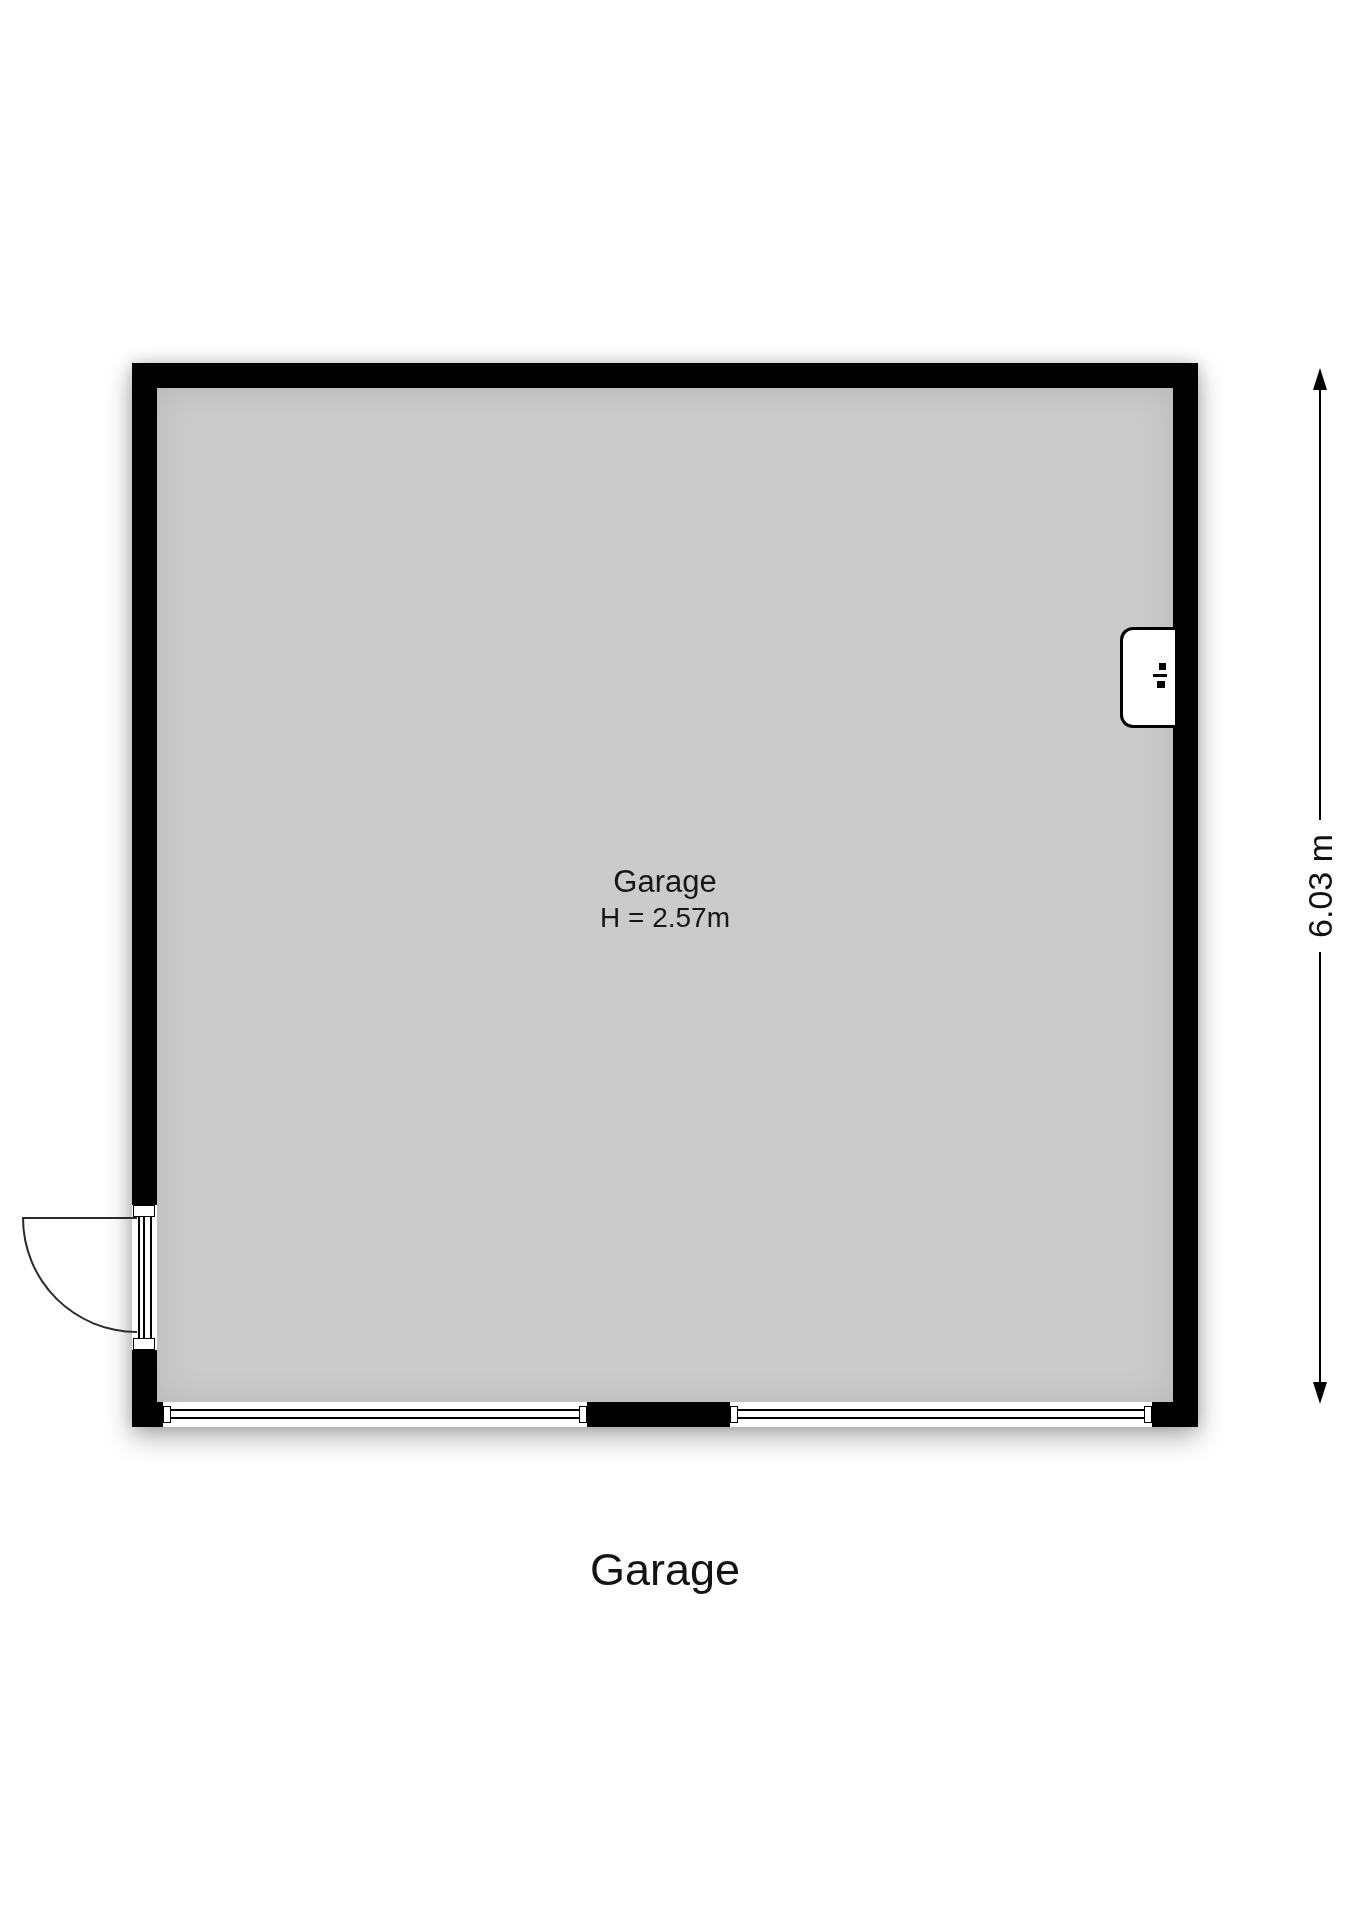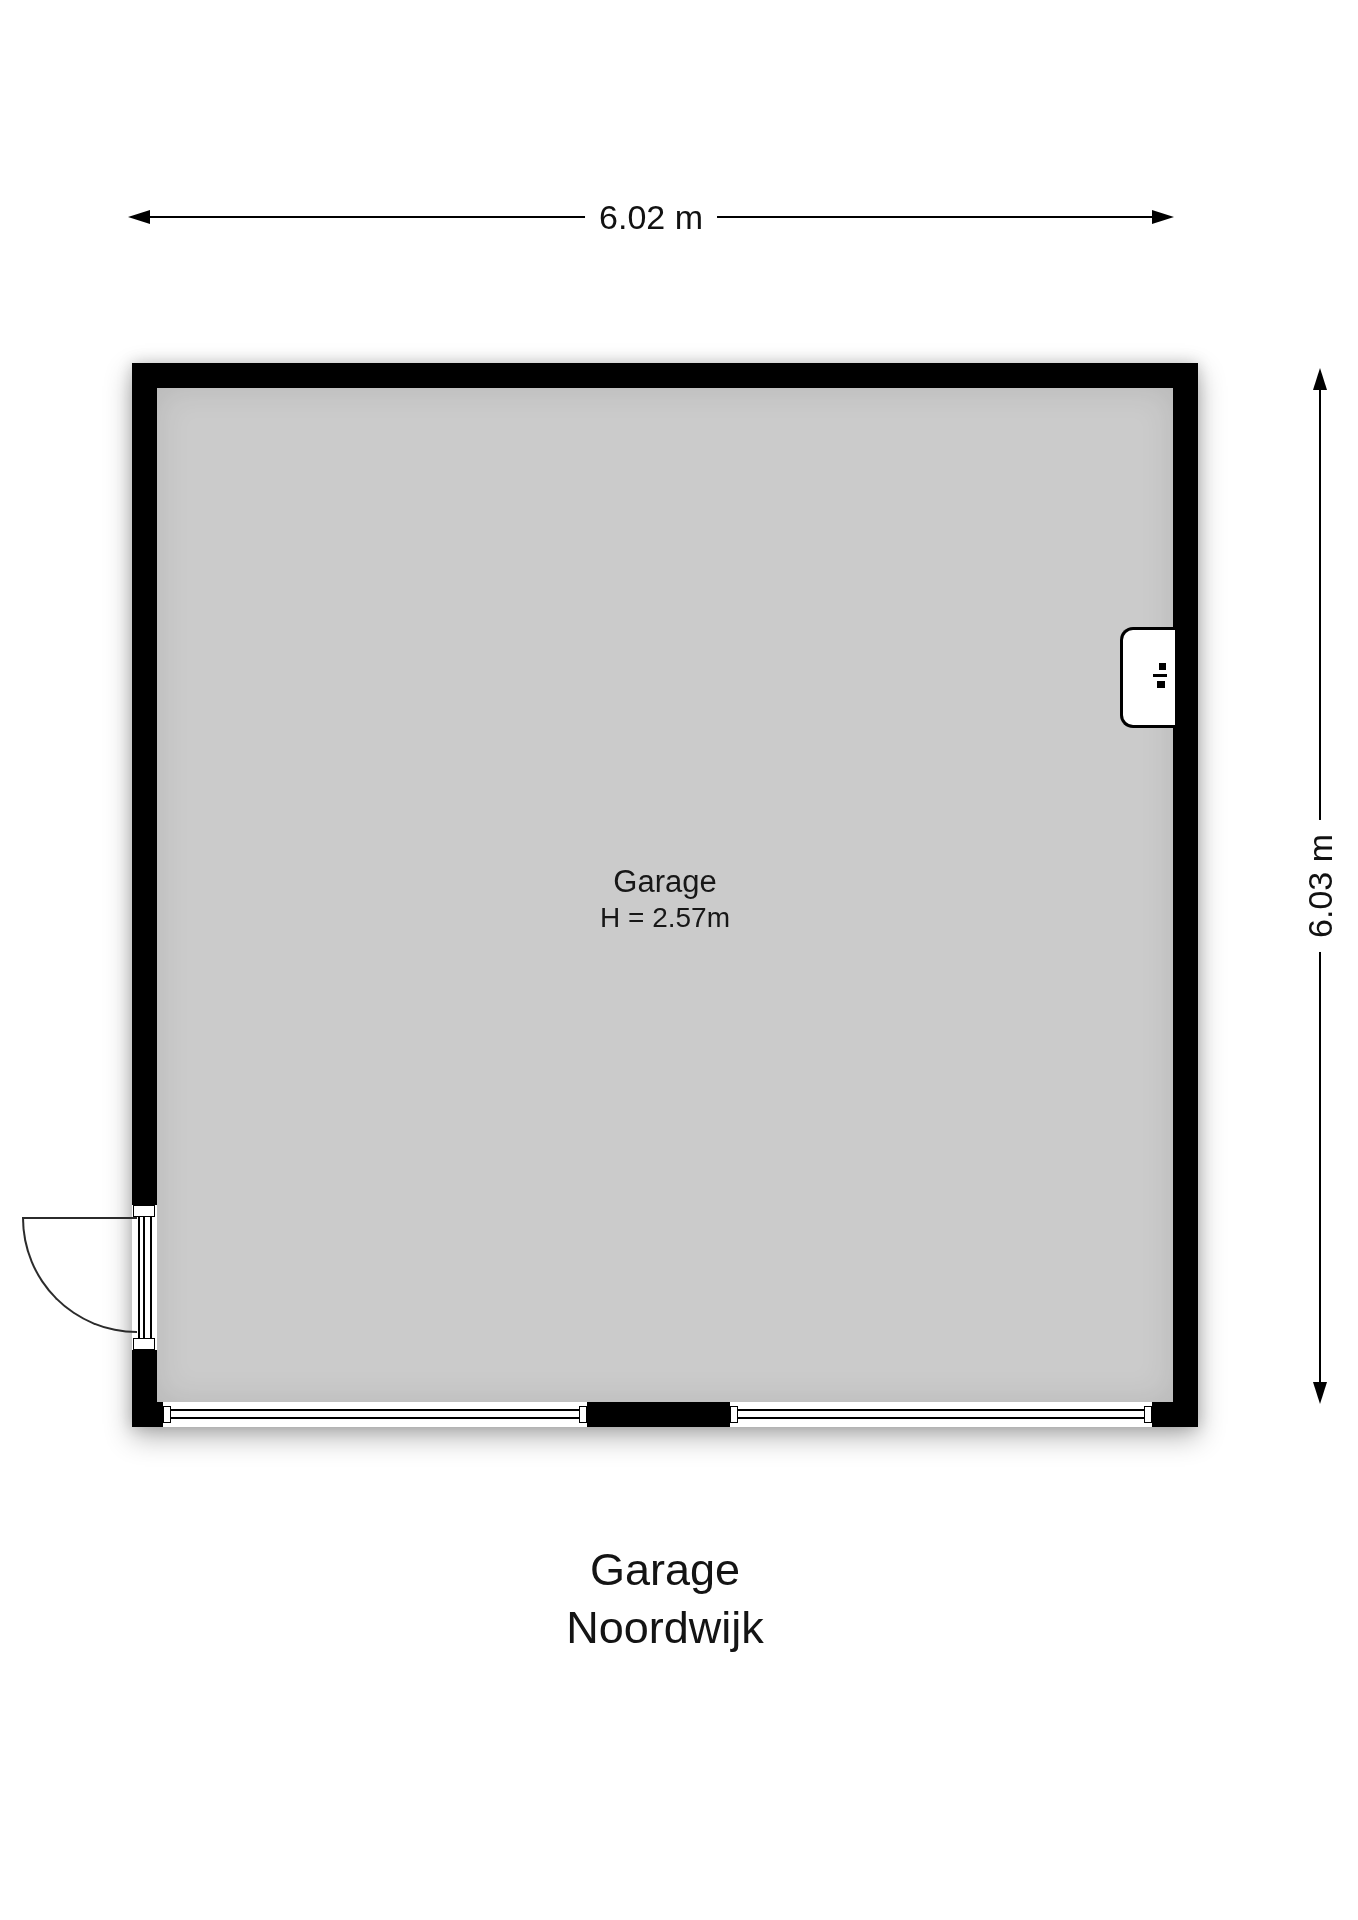--- a/index.html
+++ b/index.html
@@ -84,26 +84,20 @@
     position:absolute;left:0;top:1541px;width:1330px;
     display:flex;flex-direction:column;align-items:center;
     text-align:center;font-size:45px;line-height:58px;color:#141414;
   }
 </style>
 </head>
 <body>
 
 <div id="stage">
 
-  <div class="dim" style="left:128px;top:210px;width:1046px;height:14px;">
-    <div class="dim-line-h"></div>
-    <div class="arrow left"></div>
-    <div class="arrow right"></div>
-    <div class="dim-label">6.02 m</div>
-  </div>
 
   <div class="dim" style="left:1313px;top:368px;width:14px;height:1036px;">
     <div class="dim-line-v"></div>
     <div class="arrow up"></div>
     <div class="arrow down"></div>
     <div class="dim-label vertical">6.03 m</div>
   </div>
 
   <div class="building">
     <div class="floor">
@@ -137,16 +131,15 @@
       <div class="gd-panel"></div>
       <div class="gd-cap right"></div>
     </div>
   </div>
 
   <div class="swing-leaf"></div>
   <div class="swing-arc"></div>
 
   <div class="title-block">
     <div>Garage</div>
-    <div>Noordwijk</div>
   </div>
 
 </div>
 
 </body></html>

